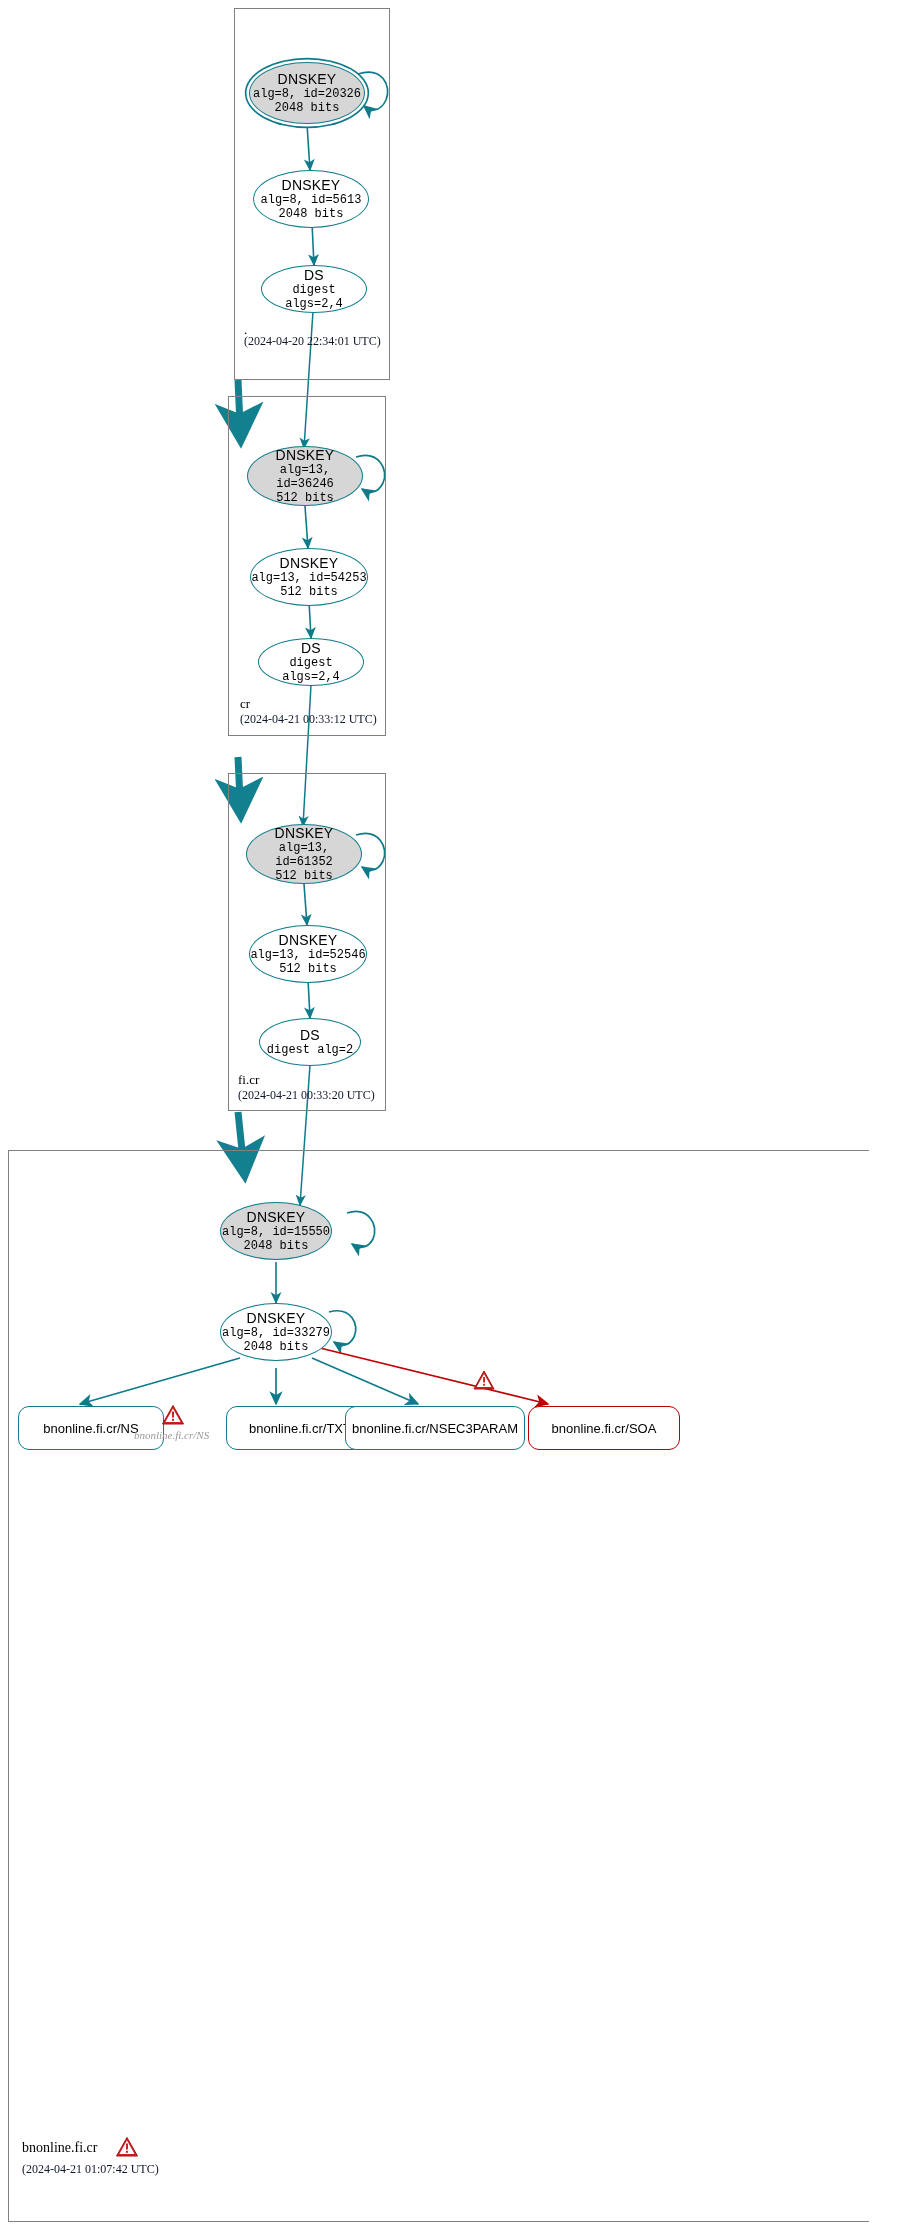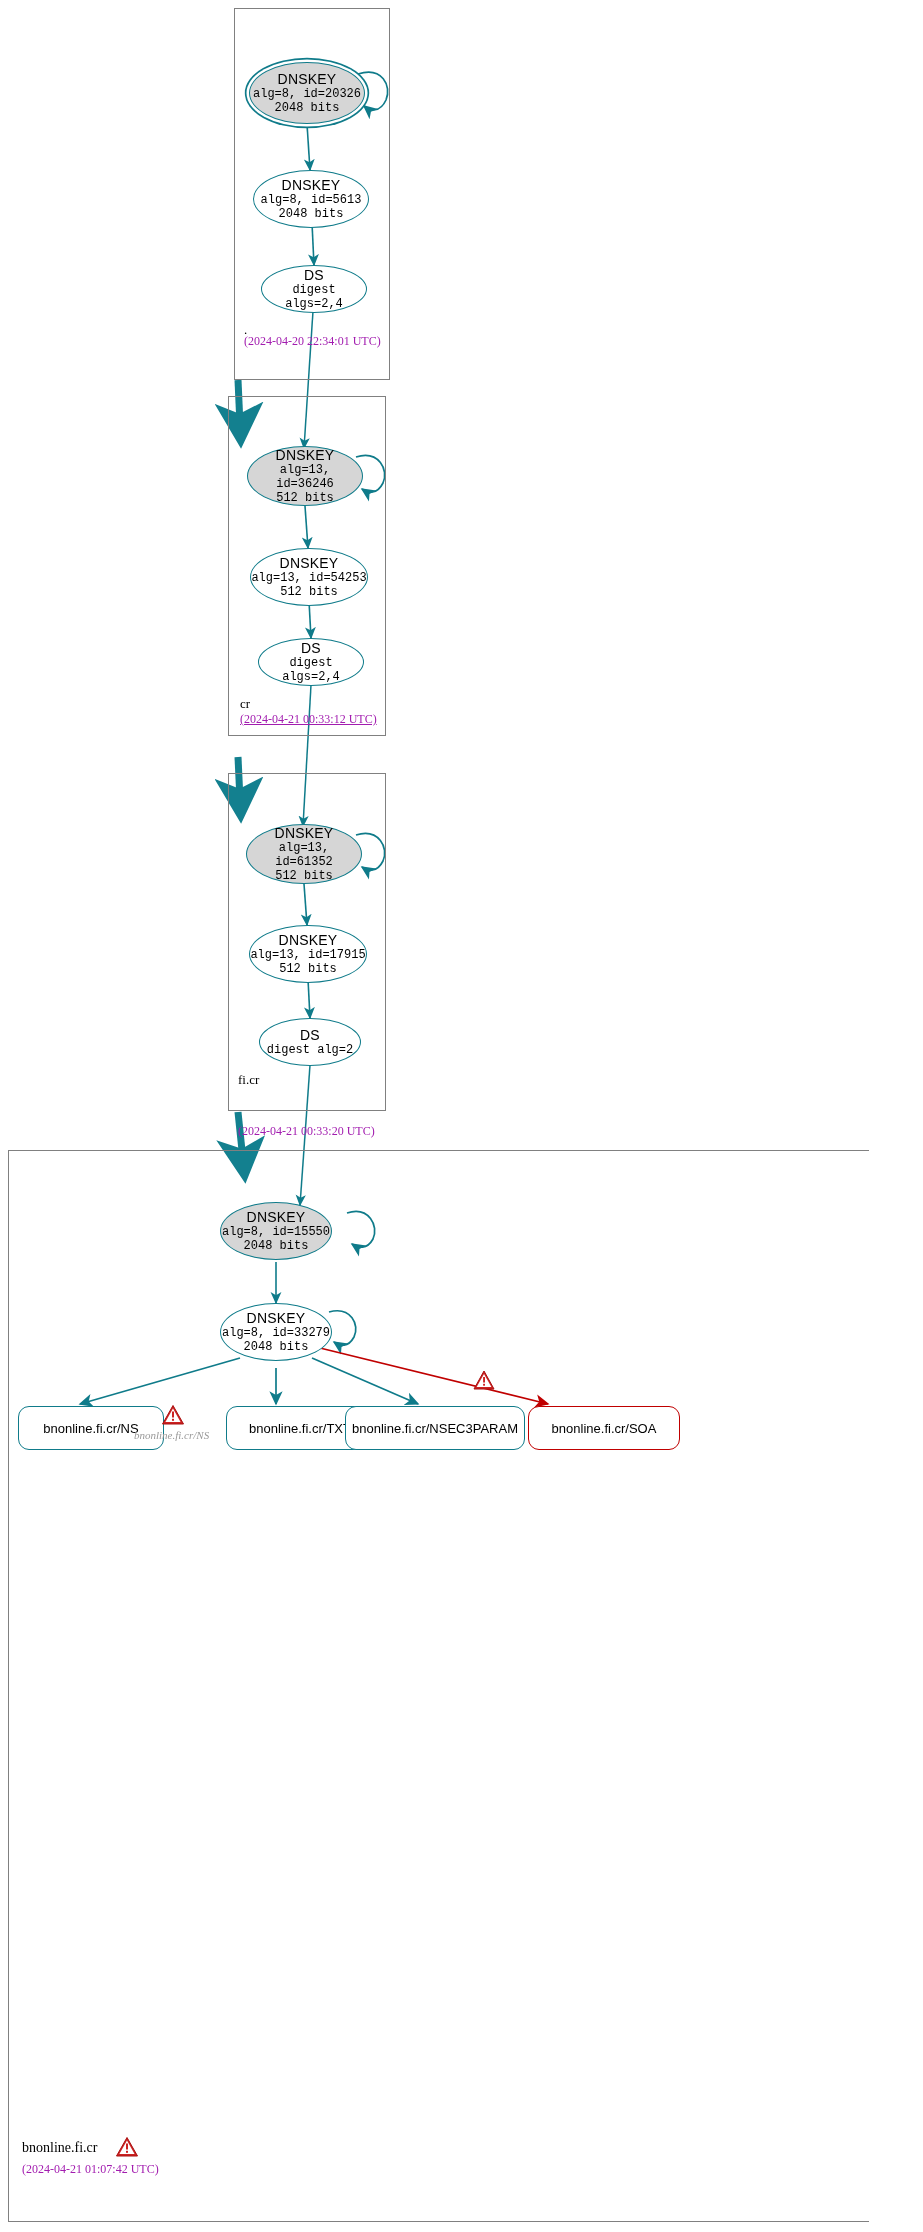--- a/index.html
+++ b/index.html
@@ -35,21 +35,21 @@
     position: absolute;
     font-family: "Liberation Serif", "DejaVu Serif", serif;
     font-size: 13px;
     color: #000000;
     white-space: nowrap;
   }
   .zone-time {
     position: absolute;
     font-family: "Liberation Serif", "DejaVu Serif", serif;
     font-size: 12px;
-    color: #a21caf;
+    color: #0f172a;
     white-space: nowrap;
   }
   .node {
     position: absolute;
     display: flex;
     flex-direction: column;
     align-items: center;
     justify-content: center;
     text-align: center;
     box-sizing: border-box;
@@ -199,43 +199,43 @@
     <span class="t2">alg=13, id=54253</span>
     <span class="t3">512 bits</span>
   </div>
 
   <div class="node" style="left:258px; top:638px; width:106px; height:48px;">
     <span class="t1">DS</span>
     <span class="t2">digest algs=2,4</span>
   </div>
 
   <div class="zone-label" style="left:240px; top:696px;">cr</div>
-  <div class="zone-time" style="left:240px; top:712px;text-decoration:underline;">(2024-04-21 00:33:12 UTC)</div>
+  <div class="zone-time" style="left:240px; top:712px;">(2024-04-21 00:33:12 UTC)</div>
 
   <div class="zone-box" style="left:228px; top:773px; width:158px; height:338px;"></div>
 
   <div class="node filled" style="left:246px; top:824px; width:116px; height:60px;">
     <span class="t1">DNSKEY</span>
     <span class="t2">alg=13, id=61352</span>
     <span class="t3">512 bits</span>
   </div>
 
   <div class="node" style="left:249px; top:925px; width:118px; height:58px;">
     <span class="t1">DNSKEY</span>
-    <span class="t2">alg=13, id=17915</span>
+    <span class="t2">alg=13, id=52546</span>
     <span class="t3">512 bits</span>
   </div>
 
   <div class="node" style="left:259px; top:1018px; width:102px; height:48px;">
     <span class="t1">DS</span>
     <span class="t2">digest alg=2</span>
   </div>
 
   <div class="zone-label" style="left:238px; top:1072px;">fi.cr</div>
-  <div class="zone-time" style="left:238px; top:1088px;margin-top:36px;">(2024-04-21 00:33:20 UTC)</div>
+  <div class="zone-time" style="left:238px; top:1088px;">(2024-04-21 00:33:20 UTC)</div>
 
   <div class="zone-box" style="left:8px; top:1150px; width:908px; height:1072px;"></div>
 
   <div class="node filled" style="left:220px; top:1202px; width:112px; height:58px;">
     <span class="t1">DNSKEY</span>
     <span class="t2">alg=8, id=15550</span>
     <span class="t3">2048 bits</span>
   </div>
 
   <div class="node" style="left:220px; top:1303px; width:112px; height:58px;">

